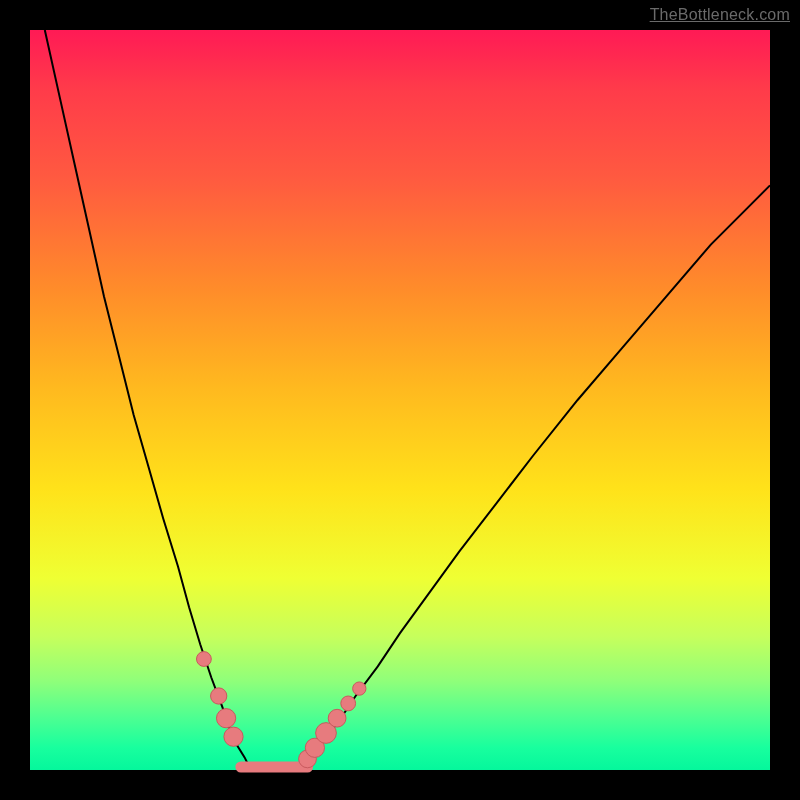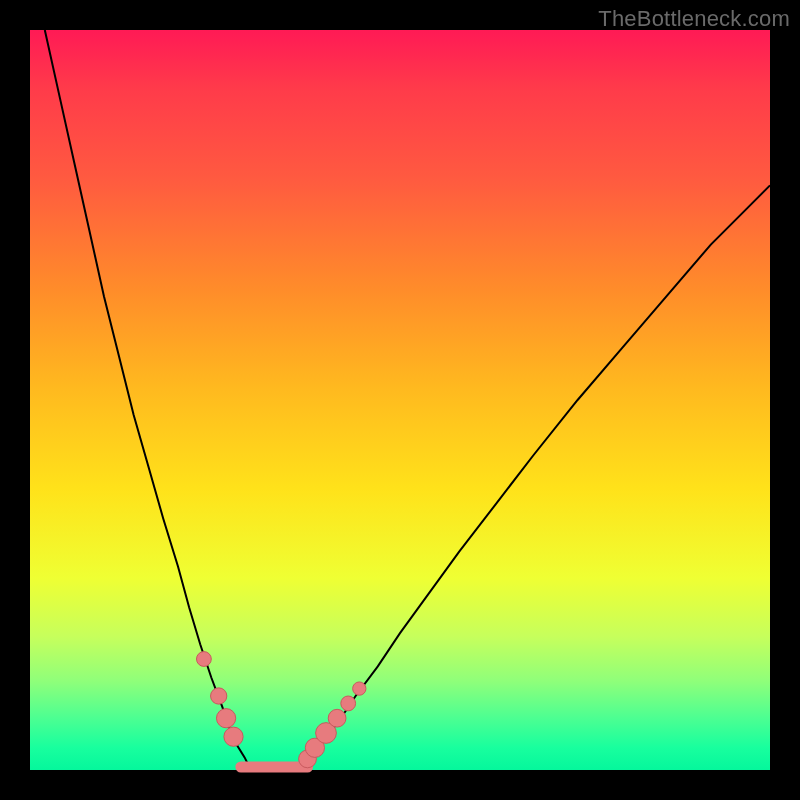--- a/index.html
+++ b/index.html
@@ -37,25 +37,26 @@
       #8fff7a 88%,
       #4cff92 93%,
       #18ff9e 97%,
       #05f79c 100%
     );
   }
   .watermark {
     position: absolute;
     top: 6px;
     right: 10px;
-    font-size: 22px;
+    font-size: 16px;
     font-weight: 500;
     color: #6a6a6a;
     letter-spacing: 0.2px;
     user-select: none;
+    text-decoration: underline;
   }
   svg.curves {
     position: absolute;
     left: 0;
     top: 0;
     width: 740px;
     height: 740px;
     overflow: visible;
   }
 </style>

